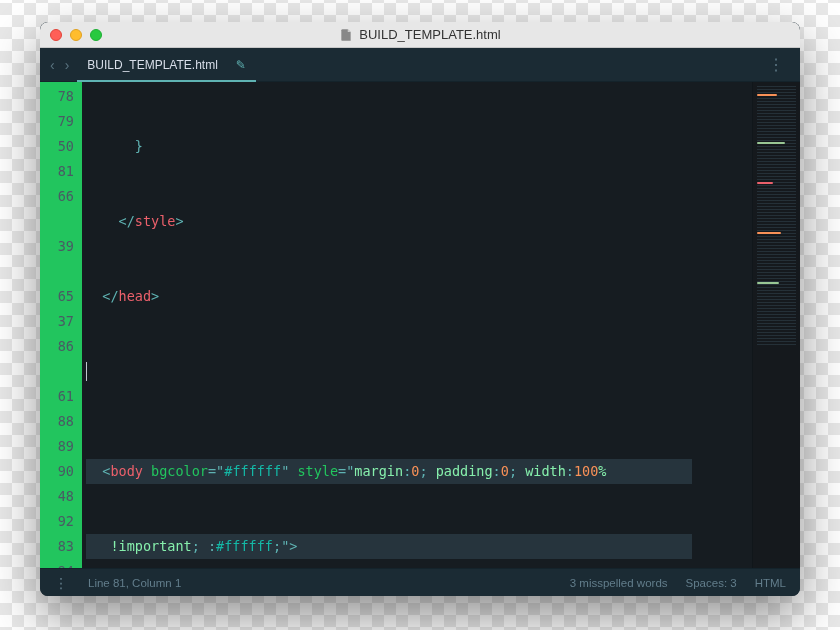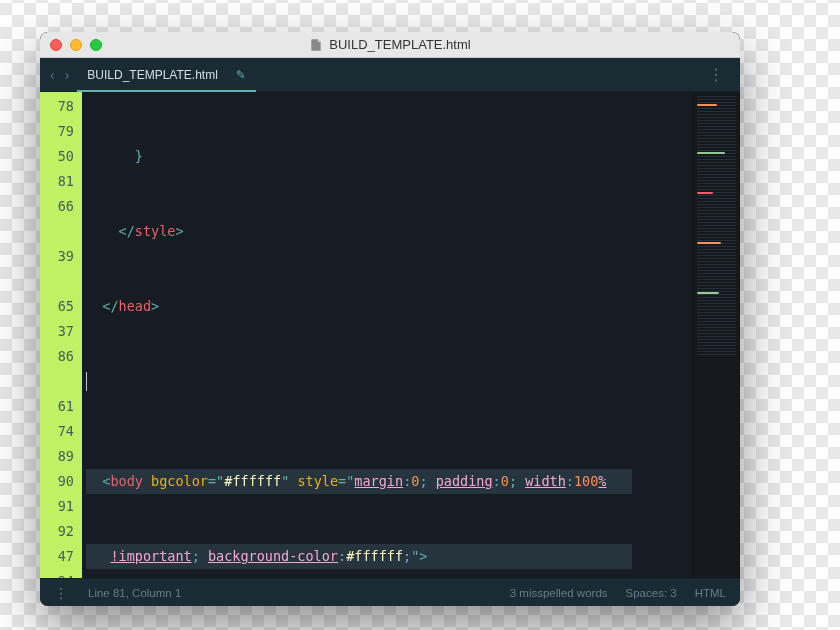--- a/index.html
+++ b/index.html
@@ -3,22 +3,22 @@
 <meta charset="utf-8">
 <style>
   * { margin: 0; padding: 0; box-sizing: border-box; }
   body {
     font-family: -apple-system, Helvetica, Arial, sans-serif;
     background: repeating-conic-gradient(#e8e8e8 0% 25%, #fff 0% 50%) 50% / 24px 24px;
     width: 840px; height: 630px; overflow: hidden;
     position: relative;
   }
   .window {
-    position: absolute; left: 40px; top: 32px;
-    width: 700px; height: 574px;
+    position: absolute; left: 40px; top: 22px;
+    width: 760px; height: 574px;
     background: #1b2b34;
     border-radius: 8px;
     box-shadow: 0 20px 50px rgba(0,0,0,0.45);
     display: flex; flex-direction: column;
     overflow: hidden;
   }
   .titlebar {
     height: 26px; background: #e7e7e7;
     border-top-left-radius: 8px; border-top-right-radius: 8px;
     display: flex; align-items: center; position: relative;
@@ -48,35 +48,35 @@
     height: 100%; position: relative;
   }
   .tab::after {
     content:""; position:absolute; bottom:-1px; left:0; right:0;
     height:2px; background:#5fb3b3;
   }
   .pencil { color:#5fb3b3; font-size:12px; margin-left:6px; }
   .menu-dots { margin-left:auto; color:#5a7480; font-size:16px; letter-spacing:2px; padding:0 8px; cursor:pointer;}
 
   .editor-wrap { flex:1; display:flex; background:#161c21; position:relative; overflow:hidden; }
-  .gutter { width:42px; background:#bef264; color:#4a5a64; text-align:right; padding:2px 8px 14px 0; font-family: Menlo, Consolas, monospace; font-size:13.5px; line-height:25px; user-select:none;}
+  .gutter { width:42px; background:#22c55e; color:#4a5a64; text-align:right; padding:2px 8px 14px 0; font-family: Menlo, Consolas, monospace; font-size:13.5px; line-height:25px; user-select:none;}
   .code { flex:1; padding:2px 0 2px 4px; font-family: Menlo, Consolas, monospace; font-size:13.5px; line-height:25px; white-space:pre; color:#c0c5ce; overflow:hidden;}
   .code .row { height:25px; display:flex; align-items:center;}
   .code .row.hl { background:#26343d; margin-right:60px;}
   .cursor-line { position:relative; }
   .cursor-line::before {
     content:""; position:absolute; left:0; top:3px; bottom:3px; width:1px; background:#c0c5ce;
   }
 
   
   .p  { color:#5fb3b3; }   
   .t  { color:#eb606b; }   
-  .a  { color:#eab308; }   
-  .o  { color:#f9a8d4;text-decoration:underline; }   
-  .s  { color:#fef9c3; }   
+  .a  { color:#22c55e; }   
+  .o  { color:#86efac; }   
+  .s  { color:#14b8a6; }   
   .n  { color:#f99157; }   
   .txt{ color:#a7adba; }
 
   .minimap {
     width:48px; background:#15191d; position:relative; overflow:hidden;
     border-left:1px solid #10161a;
   }
   .minimap::before{
     content:""; position:absolute; inset:4px 4px auto 4px; height:260px;
     background:
@@ -137,37 +137,37 @@
         <div>81</div>
         <div>66</div>
         <div>&nbsp;</div>
         <div>39</div>
         <div>&nbsp;</div>
         <div>65</div>
         <div>37</div>
         <div>86</div>
         <div>&nbsp;</div>
         <div>61</div>
-        <div>74</div>
+        <div>88</div>
         <div>89</div>
         <div>90</div>
-        <div>91</div>
+        <div>48</div>
         <div>92</div>
-        <div>47</div>
+        <div>83</div>
         <div>94</div>
       </div>
 
     <div class="code">
       <div class="row"><span class="txt">      </span><span class="p">}</span></div>
       <div class="row"><span class="txt">    </span><span class="p">&lt;/</span><span class="t">style</span><span class="p">&gt;</span></div>
       <div class="row"><span class="txt">  </span><span class="p">&lt;/</span><span class="t">head</span><span class="p">&gt;</span></div>
       <div class="row cursor-line"><span class="txt">  </span></div>
 
       <div class="row hl"><span class="txt">  </span><span class="p">&lt;</span><span class="t">body</span><span class="txt"> </span><span class="a">bgcolor</span><span class="p">=</span><span class="p">"</span><span class="s">#ffffff</span><span class="p">"</span><span class="txt"> </span><span class="a">style</span><span class="p">=</span><span class="p">"</span><span class="o">margin</span><span class="p">:</span><span class="n">0</span><span class="p">;</span><span class="txt"> </span><span class="o">padding</span><span class="p">:</span><span class="n">0</span><span class="p">;</span><span class="txt"> </span><span class="o">width</span><span class="p">:</span><span class="n">100</span><span class="o">%</span></div>
-      <div class="row hl"><span class="txt">   </span><span class="o">!important</span><span class="p">;</span><span class="txt"> </span><span class="o">background-color</span><span class="p">:</span><span class="s">#ffffff</span><span class="p">;</span><span class="p">"&gt;</span></div>
+      <div class="row hl"><span class="txt">   </span><span class="o">!important</span><span class="p">;</span><span class="txt"> </span><span class="p">:</span><span class="s">#ffffff</span><span class="p">;</span><span class="p">"&gt;</span></div>
 
       
       
 
       
       
 
       
       
 

